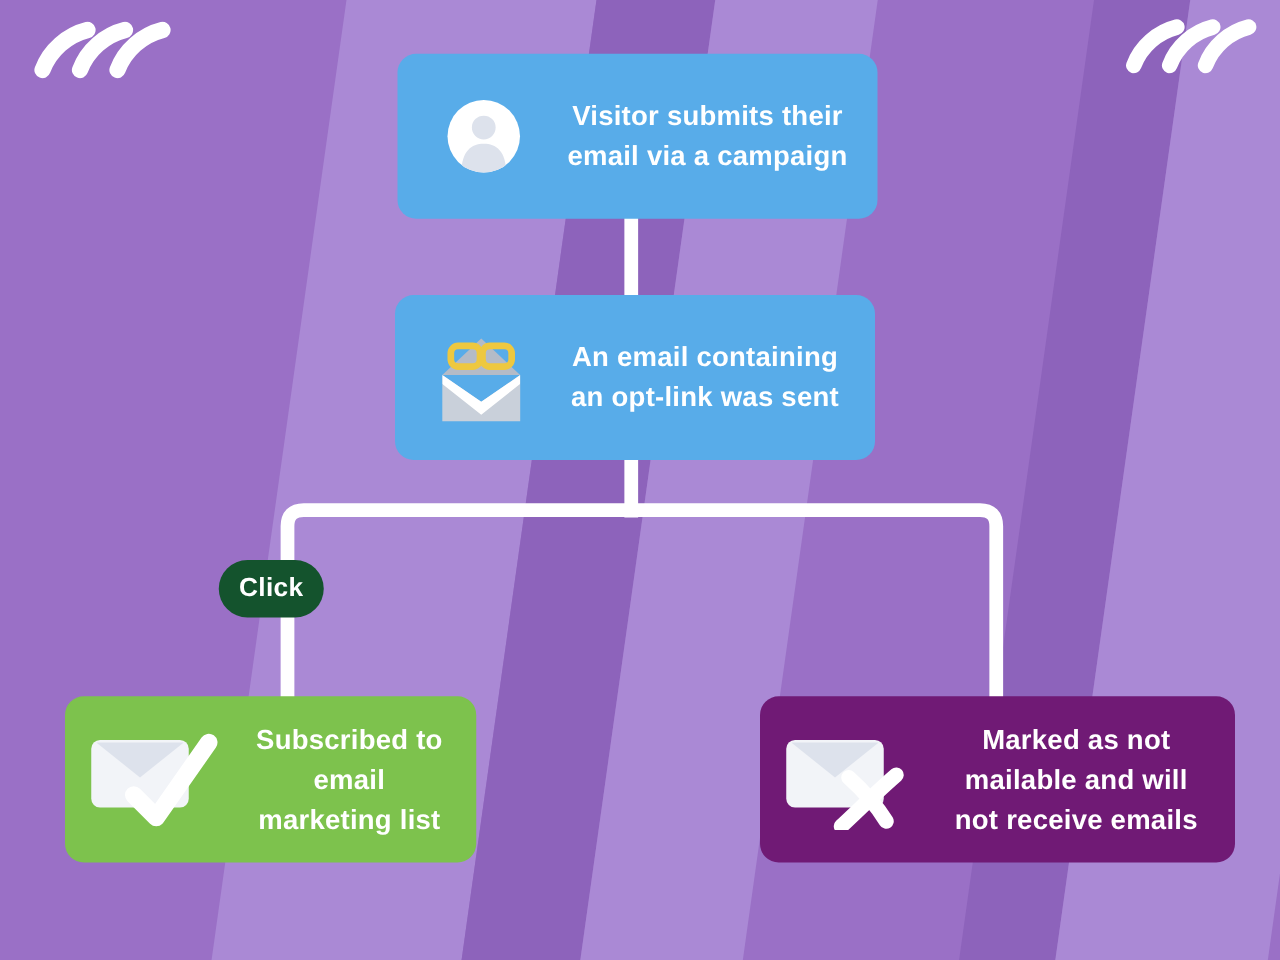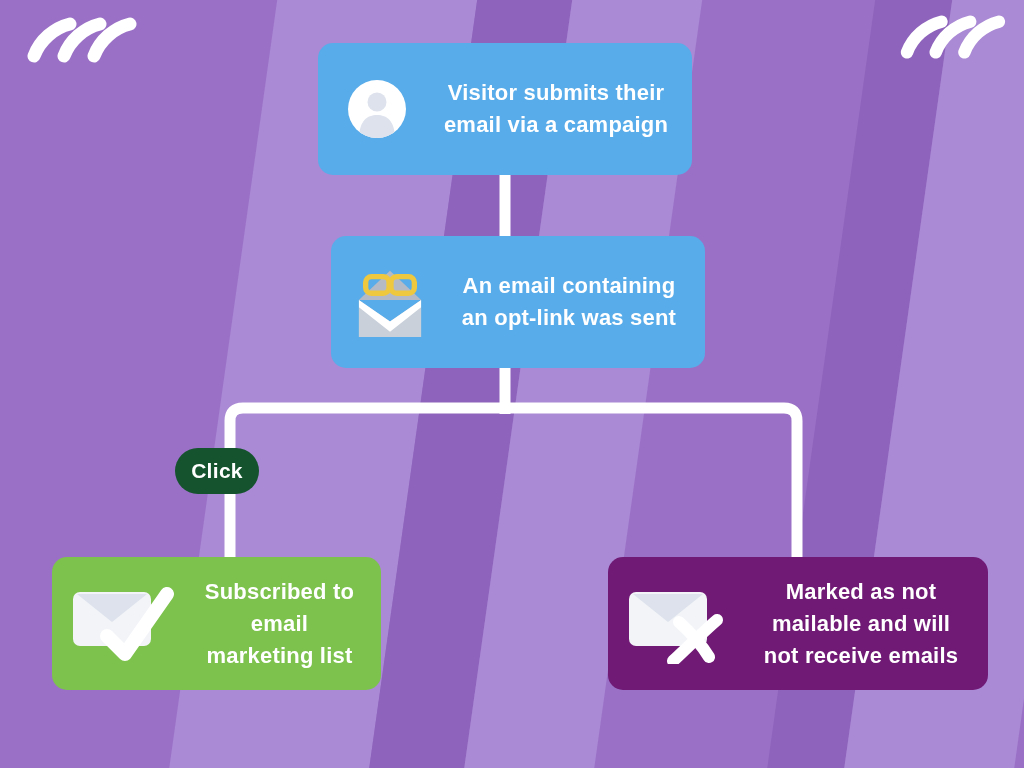--- a/index.html
+++ b/index.html
@@ -23,26 +23,26 @@
   .connector-svg{position:absolute;left:0;top:0;}
 
   .node{
     position:absolute;border-radius:15px;display:flex;align-items:center;
     color:#fff;font-weight:600;font-size:22px;line-height:32px;text-align:center;
     letter-spacing:.2px;
   }
   .node .icon-wrap{flex:0 0 auto;display:flex;align-items:center;justify-content:center;}
   .node .label{flex:1 1 auto;padding:0 22px 0 6px;}
 
-  .node-blue{background:#58ace9;}
+  .node-blue{background:#58ace9;padding-left:10px;}
   .node-green{background:#7dc24d;}
   .node-orange{background:#701a75;}
 
   #node-start{left:318px;top:43px;width:374px;height:132px;}
-  #node-email{left:331px;top:236px;width:374px;height:132px;}
+  #node-email{left:316px;top:236px;width:374px;height:132px;}
   #node-subscribed{left:52px;top:557px;width:329px;height:133px;}
   #node-notmailable{left:608px;top:557px;width:380px;height:133px;}
 
   #node-start .icon-wrap{width:118px;}
   #node-email .icon-wrap{width:118px;}
   #node-subscribed .icon-wrap{width:142px;}
   #node-notmailable .icon-wrap{width:142px;}
 
   .pill{
     position:absolute;height:46px;border-radius:23px;background:#14532d;

